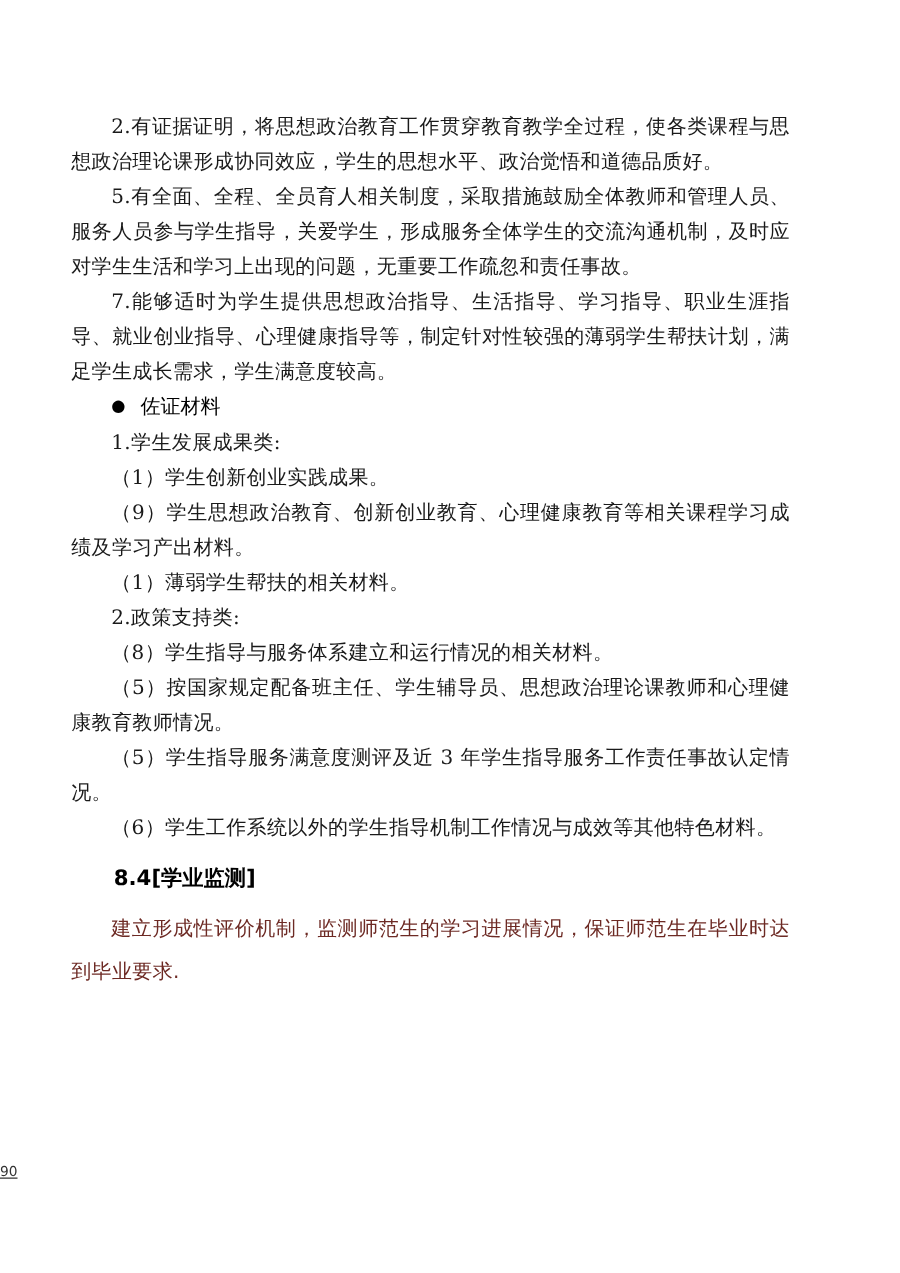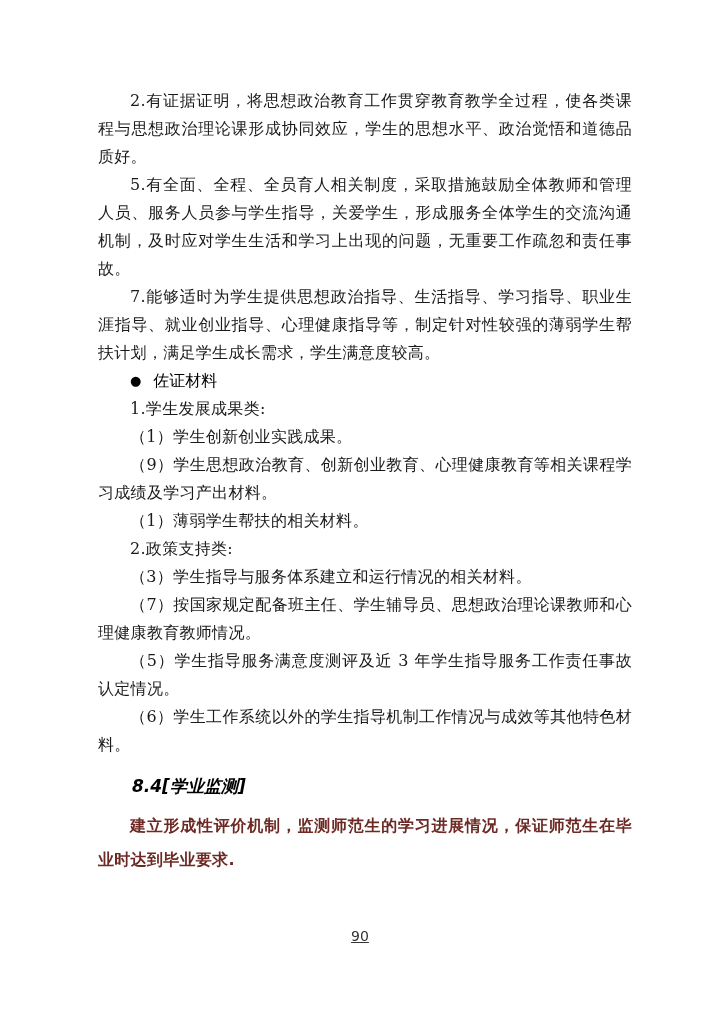--- a/index.html
+++ b/index.html
@@ -3,21 +3,21 @@
 <meta charset="utf-8">
 <style>
   html, body { margin: 0; padding: 0; background: #ffffff; }
   .page {
     position: relative;
     width: 720px;
     height: 1018px;
     margin: 0 auto;
     background: var(--bg, #ffffff);
     box-sizing: border-box;
-    padding: 87px 88px 0 98px;
+    padding: 87px 88px 0 57px;
     font-family: "DejaVu Serif", "Liberation Serif", serif;
     color: var(--body, #1a1a1a);
     overflow: hidden;
   }
   .para {
     margin: 0;
     font-size: 16px;
     line-height: 28px;
     text-indent: 2em;
     text-align: justify;
@@ -38,40 +38,39 @@
     vertical-align: 1px;
   }
   .section-heading {
     margin: 13px 0 9px 0;
     font-size: 17px;
     line-height: 28px;
     text-indent: 2em;
     font-weight: bold;
     font-family: "DejaVu Sans", "Liberation Sans", sans-serif;
     color: var(--heading, #000000);
-    font-style: italic;
   }
   .emphasis {
     margin: 8px 0 0 0;
     font-size: 16px;
     line-height: 34px;
     text-indent: 2em;
     text-align: justify;
-    font-weight: bold;
+    font-weight: normal;
     font-family: "DejaVu Sans", "Liberation Sans", sans-serif;
     color: var(--emph, #6d2a24);
     letter-spacing: 0.3px;
   }
   .page-number {
     position: absolute;
     left: 0;
     right: 0;
     bottom: 74px;
-    text-align: center;
-    font-size: 14px;
+    text-align: left;
+    font-size: 11px;
     font-family: "DejaVu Sans", "Liberation Sans", sans-serif;
     color: #333333;
     text-decoration: underline;
   }
 </style>
 </head>
 <body>
 
 <div class="page">
 
@@ -79,22 +78,22 @@
   <p class="para">5.有全面、全程、全员育人相关制度，采取措施鼓励全体教师和管理人员、服务人员参与学生指导，关爱学生，形成服务全体学生的交流沟通机制，及时应对学生生活和学习上出现的问题，无重要工作疏忽和责任事故。</p>
   <p class="para">7.能够适时为学生提供思想政治指导、生活指导、学习指导、职业生涯指导、就业创业指导、心理健康指导等，制定针对性较强的薄弱学生帮扶计划，满足学生成长需求，学生满意度较高。</p>
 
   <p class="bullet-heading"><span class="bullet">●</span><span>佐证材料</span></p>
 
   <p class="para">1.学生发展成果类:</p>
   <p class="para">（1）学生创新创业实践成果。</p>
   <p class="para">（9）学生思想政治教育、创新创业教育、心理健康教育等相关课程学习成绩及学习产出材料。</p>
   <p class="para">（1）薄弱学生帮扶的相关材料。</p>
   <p class="para">2.政策支持类:</p>
-  <p class="para">（3）学生指导与服务体系建立和运行情况的相关材料。</p>
-  <p class="para">（7）按国家规定配备班主任、学生辅导员、思想政治理论课教师和心理健康教育教师情况。</p>
+  <p class="para">（8）学生指导与服务体系建立和运行情况的相关材料。</p>
+  <p class="para">（5）按国家规定配备班主任、学生辅导员、思想政治理论课教师和心理健康教育教师情况。</p>
   <p class="para">（5）学生指导服务满意度测评及近 3 年学生指导服务工作责任事故认定情况。</p>
   <p class="para">（6）学生工作系统以外的学生指导机制工作情况与成效等其他特色材料。</p>
 
   <p class="section-heading">8.4[学业监测]</p>
 
   <p class="emphasis">建立形成性评价机制，监测师范生的学习进展情况，保证师范生在毕业时达到毕业要求.</p>
 
   <div class="page-number">90</div>
 </div>
 

